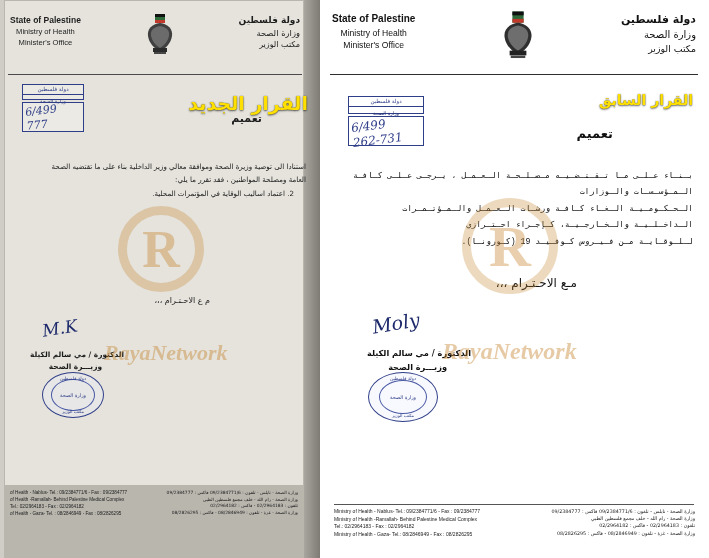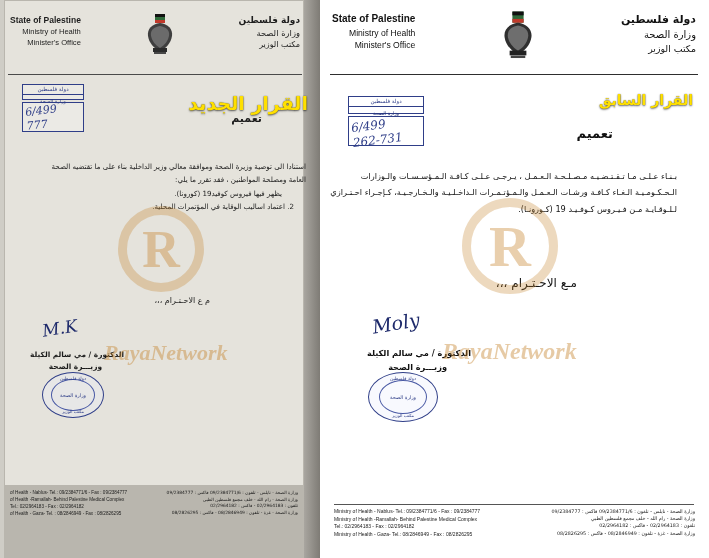--- a/index.html
+++ b/index.html
@@ -47,21 +47,21 @@
     background: #ffffff;
   }
 
   
   .letterhead {
     position: absolute;
     display: flex;
     align-items: flex-start;
     justify-content: space-between;
   }
-  .lh-left  { text-align: right; }
+  .lh-left  { text-align: center; }
   .lh-right { text-align: right; direction: rtl; }
   .lh-line { line-height: 1.45; white-space: nowrap; }
 
   .crest {
     width: 34px; height: 44px;
     position: relative;
   }
   .crest svg { display:block; }
 
   .rule {
@@ -251,21 +251,20 @@
     </div>
     <div class="stamp-box" style="left:22px; top:102px; width:62px; height:30px;"></div>
     <div class="handwrite" style="left:26px; top:104px; font-size:11px;">6/499
 777</div>
 
     <div class="taameem" style="right:58px; top:112px; font-size:11px; font-weight:bold; color:#1b1b1b;">تعميم</div>
 
     <div class="body-block ar" style="right:14px; top:160px; width:288px; font-size:7.1px; color:#1c1c1c;">
       <div class="body-line">استنادا الى توصية وزيرة الصحة وموافقة معالي وزير الداخلية بناء على ما تقتضيه الصحة</div>
       <div class="body-line">العامة ومصلحة المواطنين ، فقد تقرر ما يلي:</div>
-      <div class="body-line" style="padding-right:24px;">يظهر فيها فيروس كوفيد19 (كورونا).</div>
       <div class="body-line" style="padding-right:12px;">2. اعتماد اساليب الوقاية في المؤتمرات المحلية.</div>
     </div>
 
     <div class="ar" style="position:absolute; right:110px; top:296px; font-size:8px; letter-spacing:1px; color:#1c1c1c;">م ع الاحـتـرام ،،،</div>
 
     <div class="signature" style="left:42px; top:318px; font-size:17px;">M.K</div>
     <div class="ar" style="position:absolute; right:196px; top:350px; font-size:7.4px; color:#1a1a1a; font-weight:bold;">الدكتورة / مي سالم الكيلة</div>
     <div class="ar" style="position:absolute; right:218px; top:362px; font-size:7.4px; color:#1a1a1a; font-weight:bold;">وزيـــرة الصحة</div>
 
     <div class="oval-seal" style="left:42px; top:372px; width:62px; height:46px;">
@@ -333,21 +332,21 @@
     <div class="stamp-box" style="left:28px; top:96px; width:76px; height:18px;">
       <div class="sb-title">دولة فلسطين</div>
       <div class="sb-body">وزارة الصحة</div>
     </div>
     <div class="stamp-box" style="left:28px; top:116px; width:76px; height:30px;"></div>
     <div class="handwrite" style="left:32px; top:118px; font-size:12px;">6/499
 262-731</div>
 
     <div class="taameem" style="right:96px; top:126px; font-size:13px; font-weight:bold; color:#111;">تعميم</div>
 
-    <div class="body-block ar" style="right:32px; top:168px; width:352px; font-size:8.2px; color:#141414;">
+    <div class="body-block ar" style="right:16px; top:168px; width:352px; font-size:8.2px; color:#141414;font-family:Liberation Mono, monospace;">
       <div class="body-par">بـنـاء عـلـى مـا تـقـتـضـيـه مـصـلـحـة الـعـمـل ، يـرجـى عـلـى كـافـة الـمـؤسـسـات والـوزارات</div>
       <div class="body-par">الـحـكـومـيـة الـغـاء كـافـة ورشـات الـعـمـل والـمـؤتـمـرات الـداخـلـيـة والـخـارجـيـة، كـإجـراء احـتـرازي</div>
       <div class="body-par">لـلـوقـايـة مـن فـيـروس كـوفـيـد 19 (كـورونـا).</div>
     </div>
 
     <div class="ar" style="position:absolute; right:132px; top:276px; font-size:12px; letter-spacing:1px; color:#141414;">مـع الاحـتـرام ،،،</div>
 
     <div class="signature" style="left:52px; top:312px; font-size:19px;">Moly</div>
     <div class="ar" style="position:absolute; right:238px; top:348px; font-size:8.2px; color:#111; font-weight:bold;">الدكتورة / مي سالم الكيلة</div>
     <div class="ar" style="position:absolute; right:262px; top:362px; font-size:8.2px; color:#111; font-weight:bold;">وزيـــرة الصحة</div>

